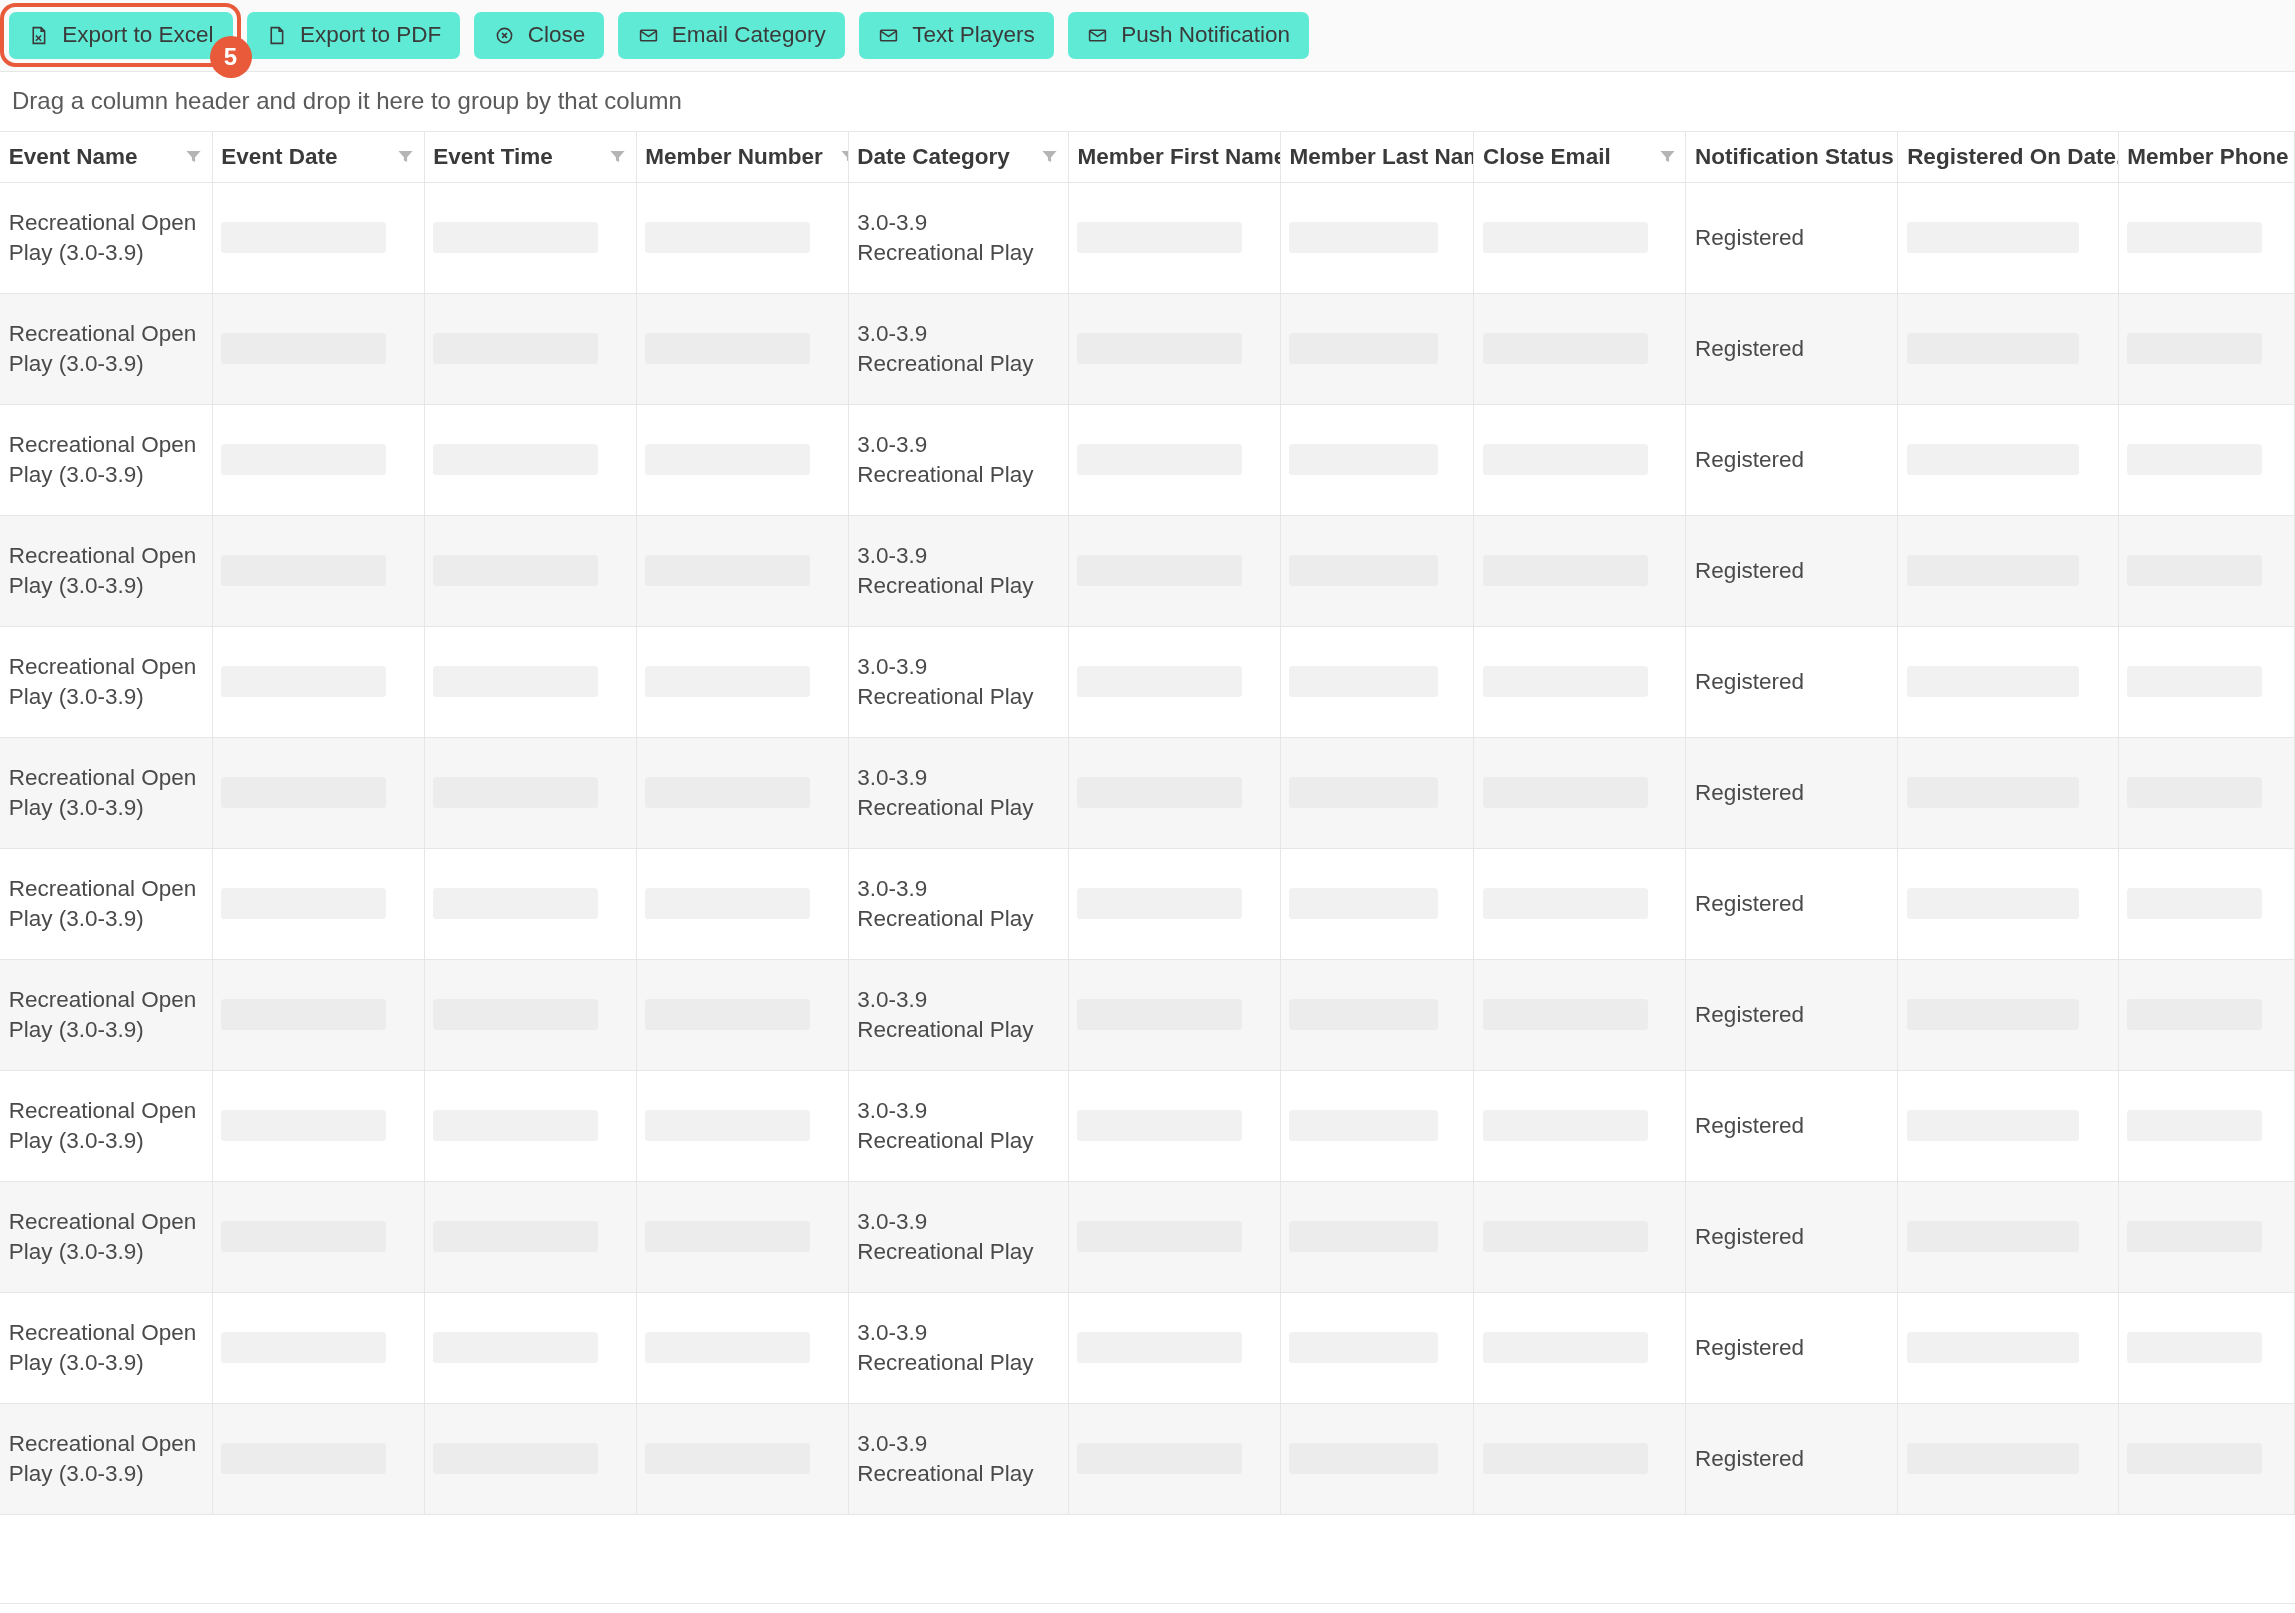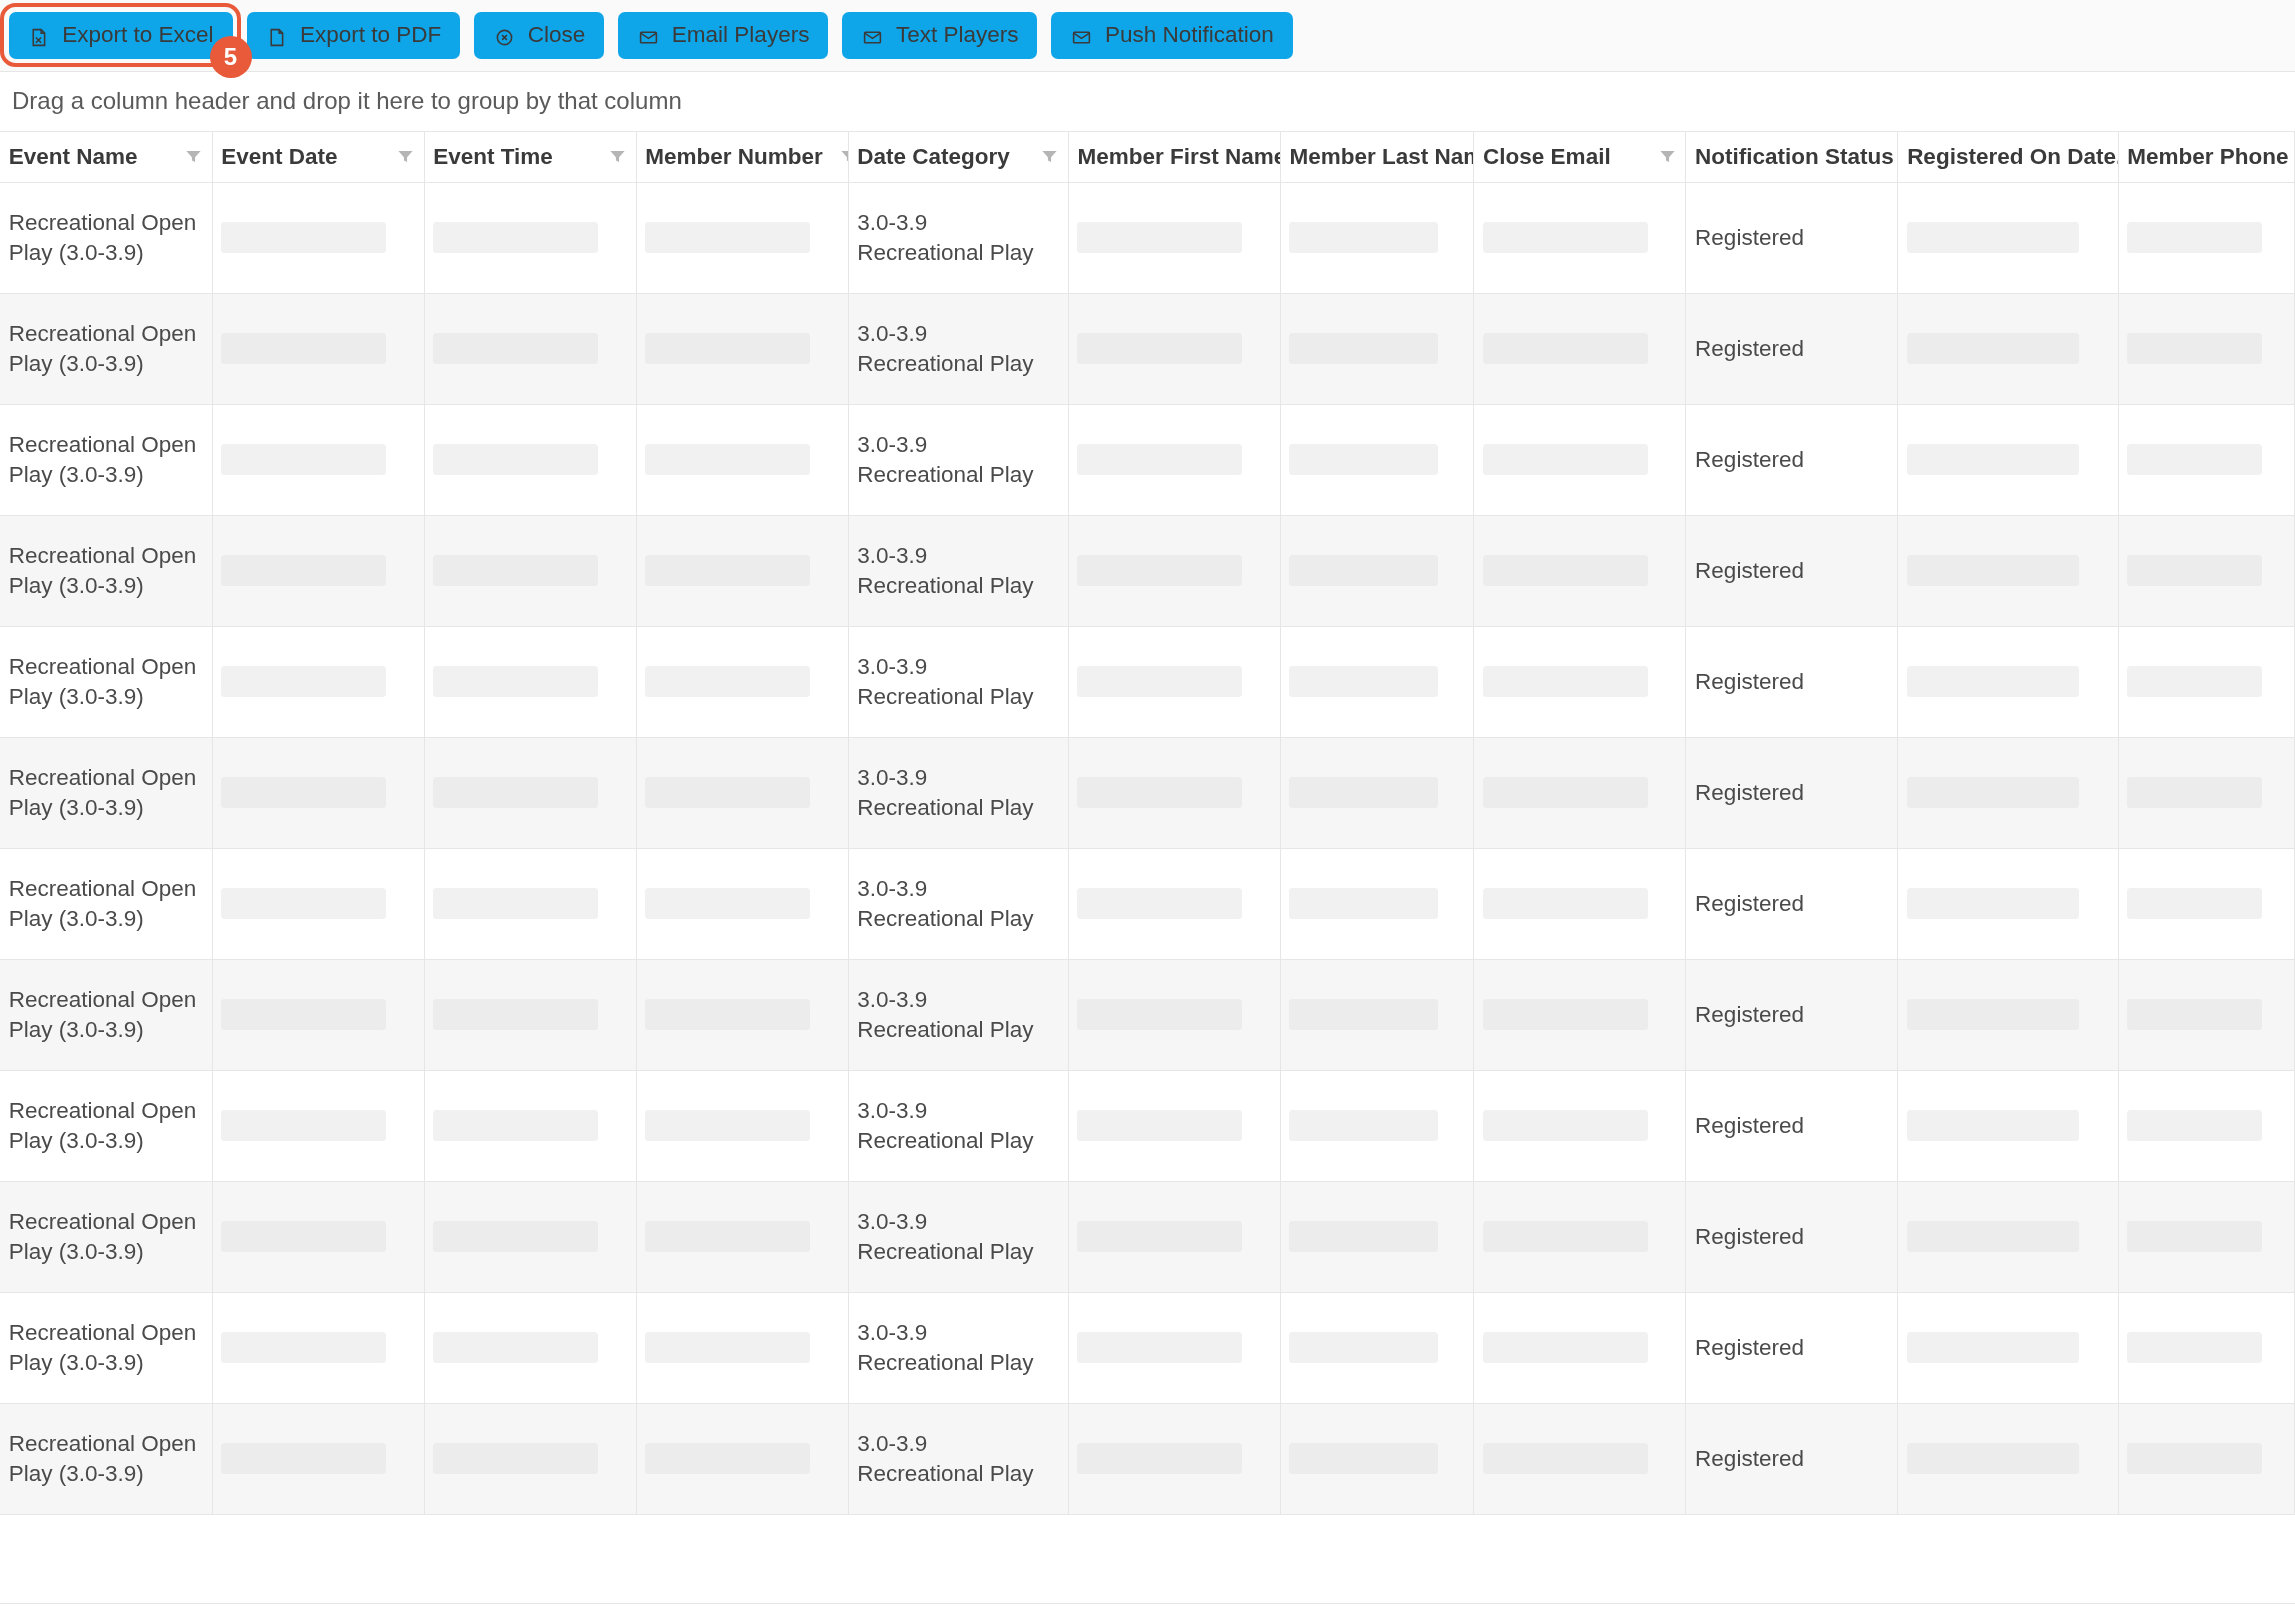--- a/index.html
+++ b/index.html
@@ -13,23 +13,23 @@
   .toolbar {
     display: flex;
     gap: 14px;
     padding: 12px 8.7px;
     border-bottom: 1.7px solid #e6e6e6;
     align-items: center;
     background: #fafafa;
   }
   .btn {
     display: inline-flex;
-    align-items: flex-end;
+    align-items: center;
     gap: 12px;
-    background: #0ea5e9;
+    background: #5eead4;
     border: none;
     border-radius: 7px;
     padding: 10.4px 19px;
     font-size: 22.5px;
     color: #3a3a3a;
     cursor: pointer;
     white-space: nowrap;
   }
   .btn .ic { width: 22.5px; height: 22.5px; display:inline-flex; align-items:center; justify-content:center; }
   .highlight-ring {
@@ -168,21 +168,21 @@
     <span>Close</span>
   </button>
 
   <button class="btn">
     <span class="ic">
       <svg viewBox="0 0 24 24" width="21" height="21" fill="none" stroke="#3a3a3a" stroke-width="1.8">
         <rect x="3" y="6" width="18" height="12" rx="1"></rect>
           <path d="M3 7l9 6 9-6"></path>
       </svg>
     </span>
-    <span>Email Players</span>
+    <span>Email Category</span>
   </button>
 
   <button class="btn">
     <span class="ic">
       <svg viewBox="0 0 24 24" width="21" height="21" fill="none" stroke="#3a3a3a" stroke-width="1.8">
         <rect x="3" y="6" width="18" height="12" rx="1"></rect>
           <path d="M3 7l9 6 9-6"></path>
       </svg>
     </span>
     <span>Text Players</span>

